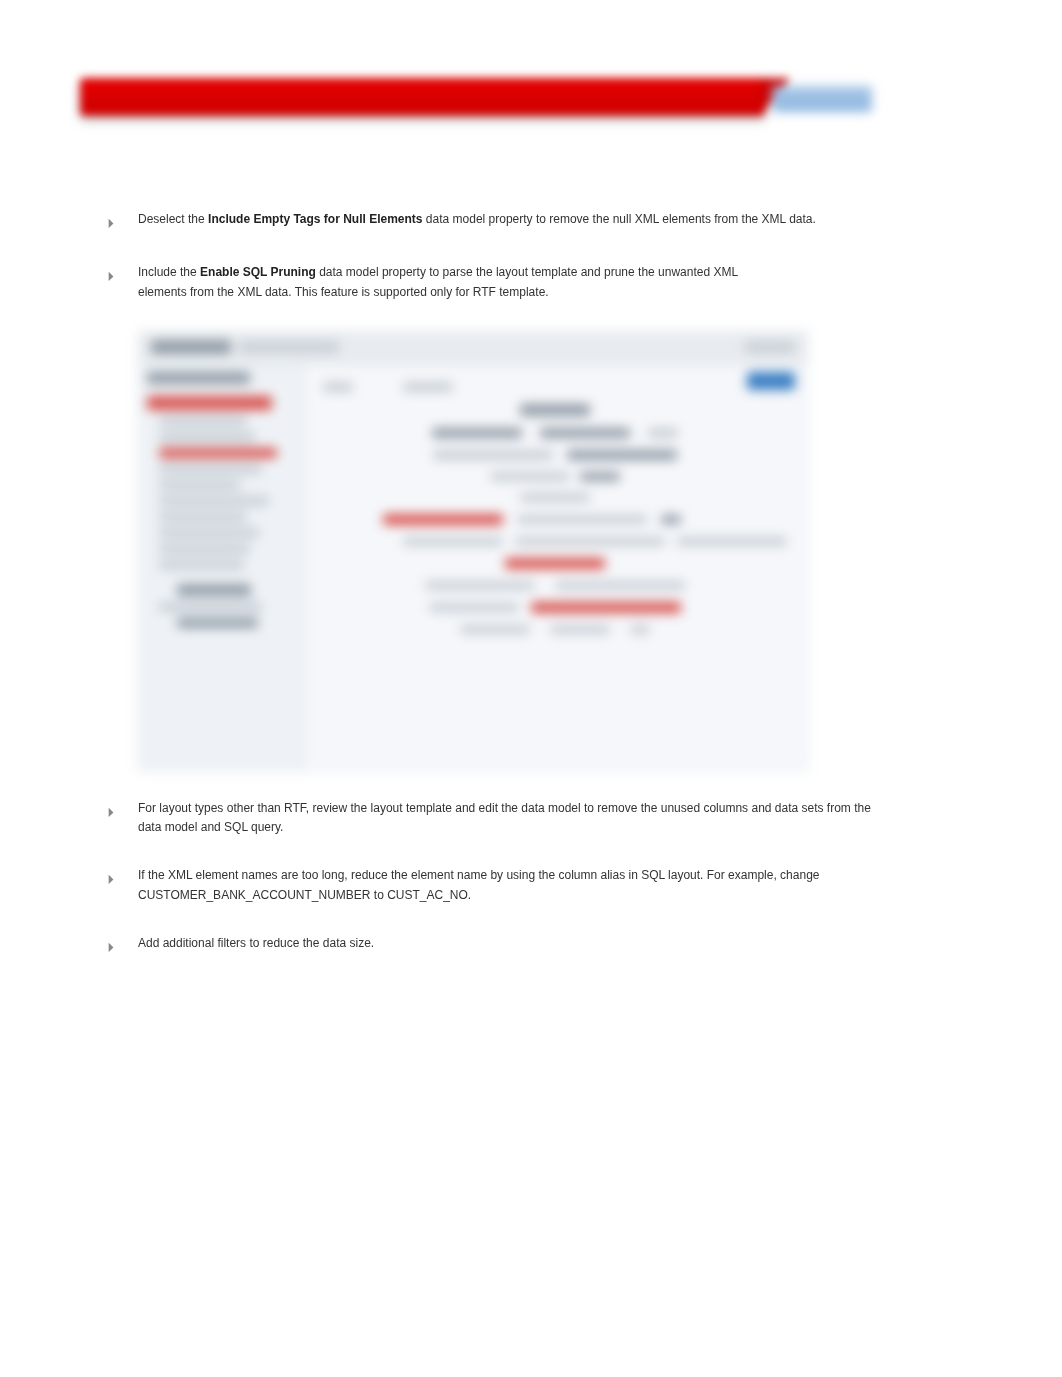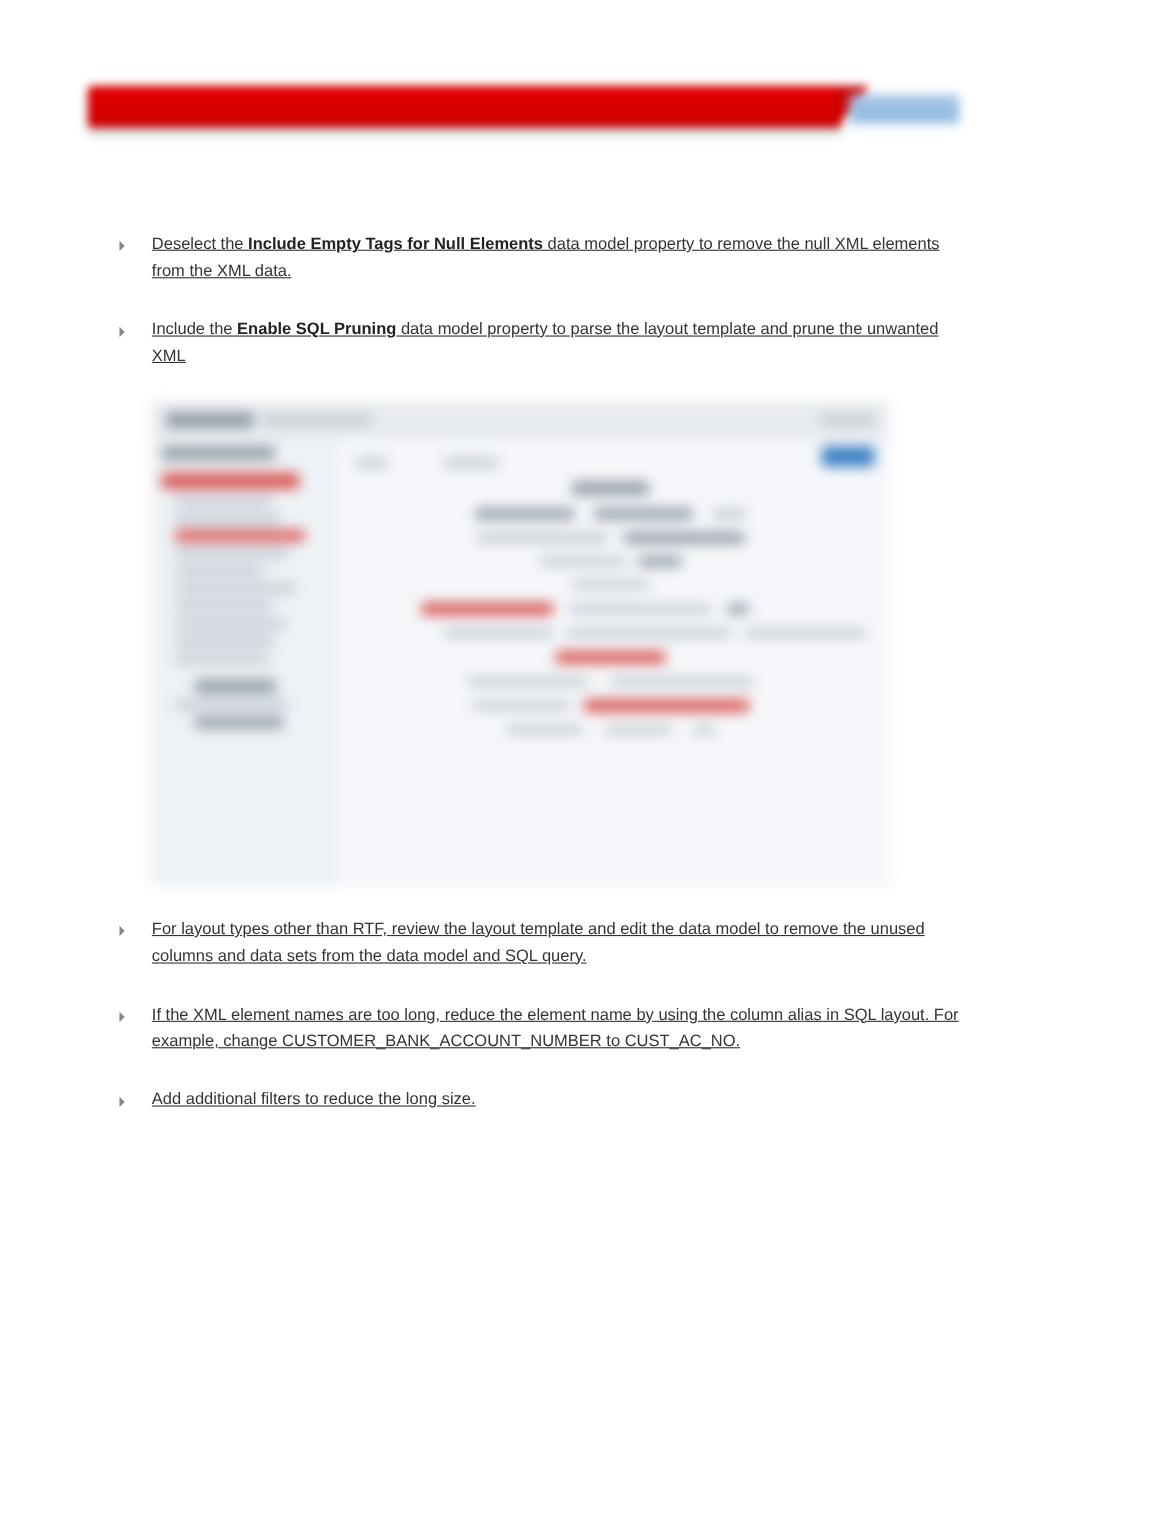--- a/index.html
+++ b/index.html
@@ -60,23 +60,22 @@
     }
     .bullet-marker {
       width: 30px;
       flex-shrink: 0;
       color: #888;
       font-size: 14px;
       padding-top: 2px;
     }
     .bullet-text {
       flex: 1;
-      font-size: 15px;
+      font-size: 12px;
       color: #333;
-      text-decoration: underline;
     }
     .bullet-text b {
       font-weight: bold;
       color: #222;
     }
     .screenshot-placeholder {
       margin: 12px 0 28px 30px;
       width: 670px;
       height: 440px;
       background: #f5f7fa;
@@ -142,20 +141,21 @@
     <div class="bullet-text">
       <span>Deselect the </span><b>Include Empty Tags for Null Elements</b><span> data model property to remove the null XML elements from the XML data.</span>
     </div>
   </div>
 
   <div class="bullet-item">
     <div class="bullet-marker">🞂</div>
     <div class="bullet-text">
       <span>Include the </span><b>Enable SQL Pruning</b><span> data model property to parse the layout template and prune the unwanted XML</span>
       <br>
+      <span>elements from the XML data. This feature is supported only for RTF template.</span>
     </div>
   </div>
 
   <div class="screenshot-placeholder">
     <div class="sh-topbar">
       <div class="sh-blob dark" style="width:80px;height:14px"></div>
       <div class="sh-blob" style="width:100px;height:12px"></div>
       <div style="flex:1"></div>
       <div class="sh-blob" style="width:50px;height:12px"></div>
     </div>
@@ -242,17 +242,17 @@
   <div class="bullet-item">
     <div class="bullet-marker">🞂</div>
     <div class="bullet-text">
       <span>If the XML element names are too long, reduce the element name by using the column alias in SQL layout. For example, change CUSTOMER_BANK_ACCOUNT_NUMBER to CUST_AC_NO.</span>
     </div>
   </div>
 
   <div class="bullet-item">
     <div class="bullet-marker">🞂</div>
     <div class="bullet-text">
-      <span>Add additional filters to reduce the long size.</span>
+      <span>Add additional filters to reduce the data size.</span>
     </div>
   </div>
 
 </div>
 
 </body></html>

